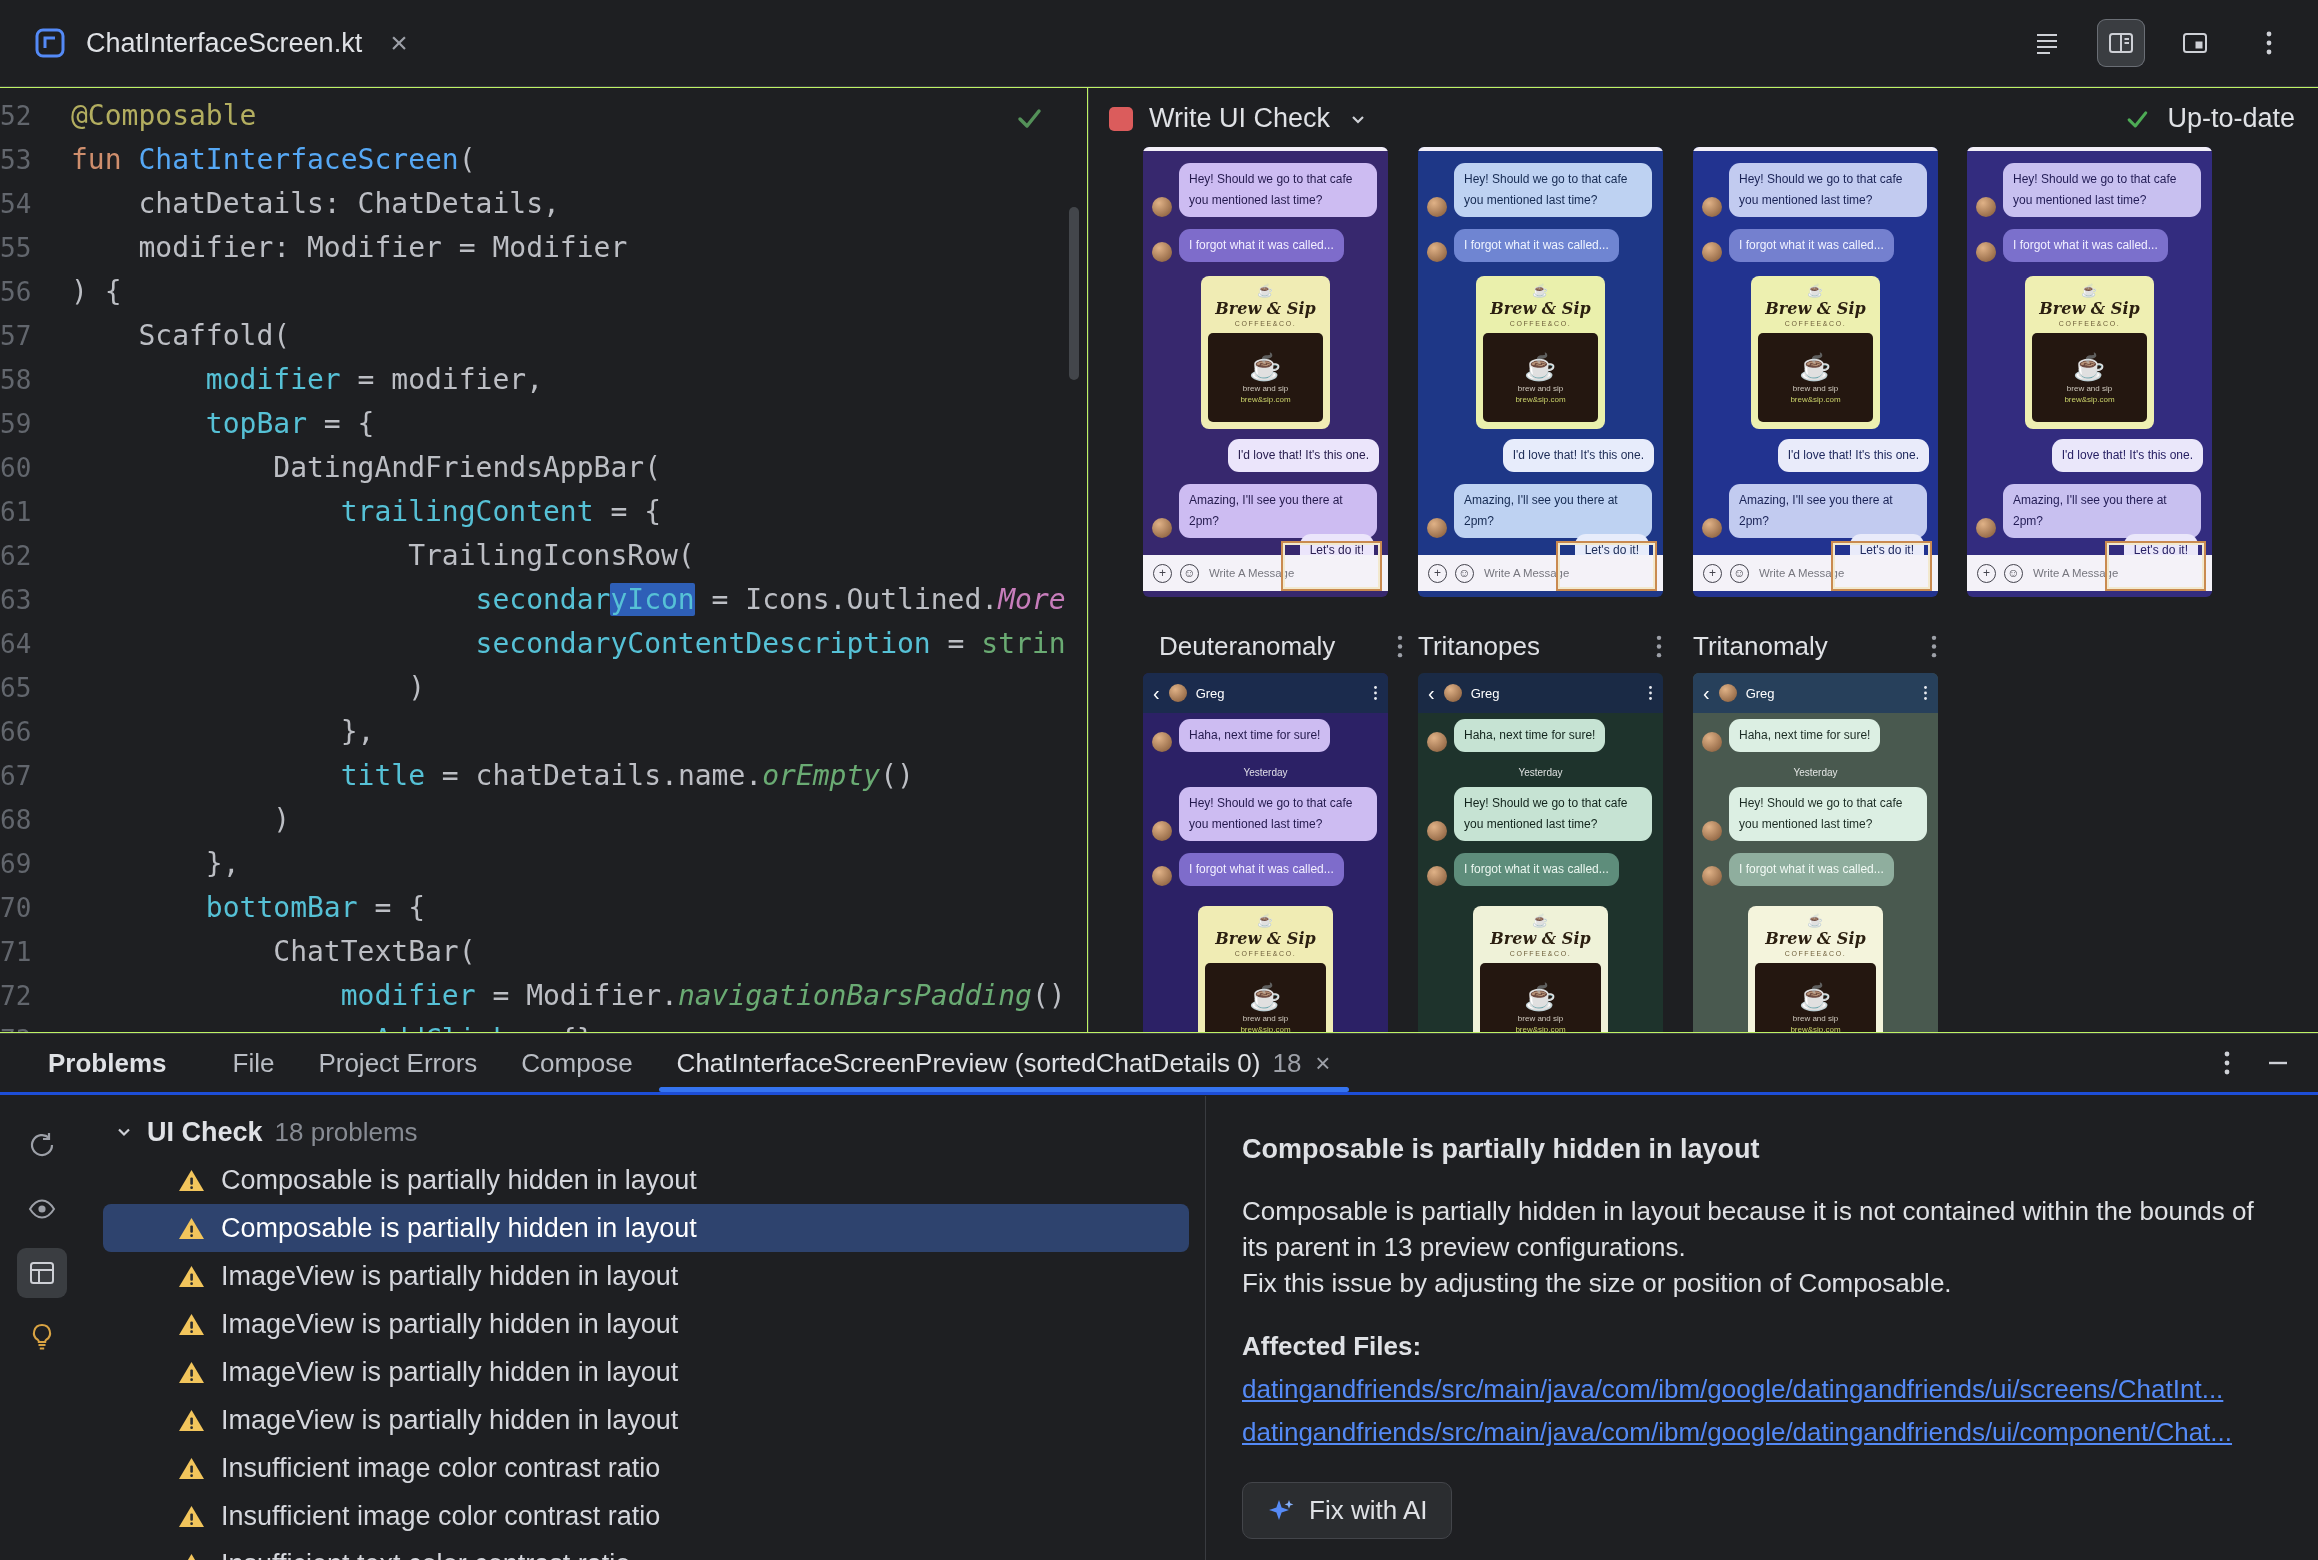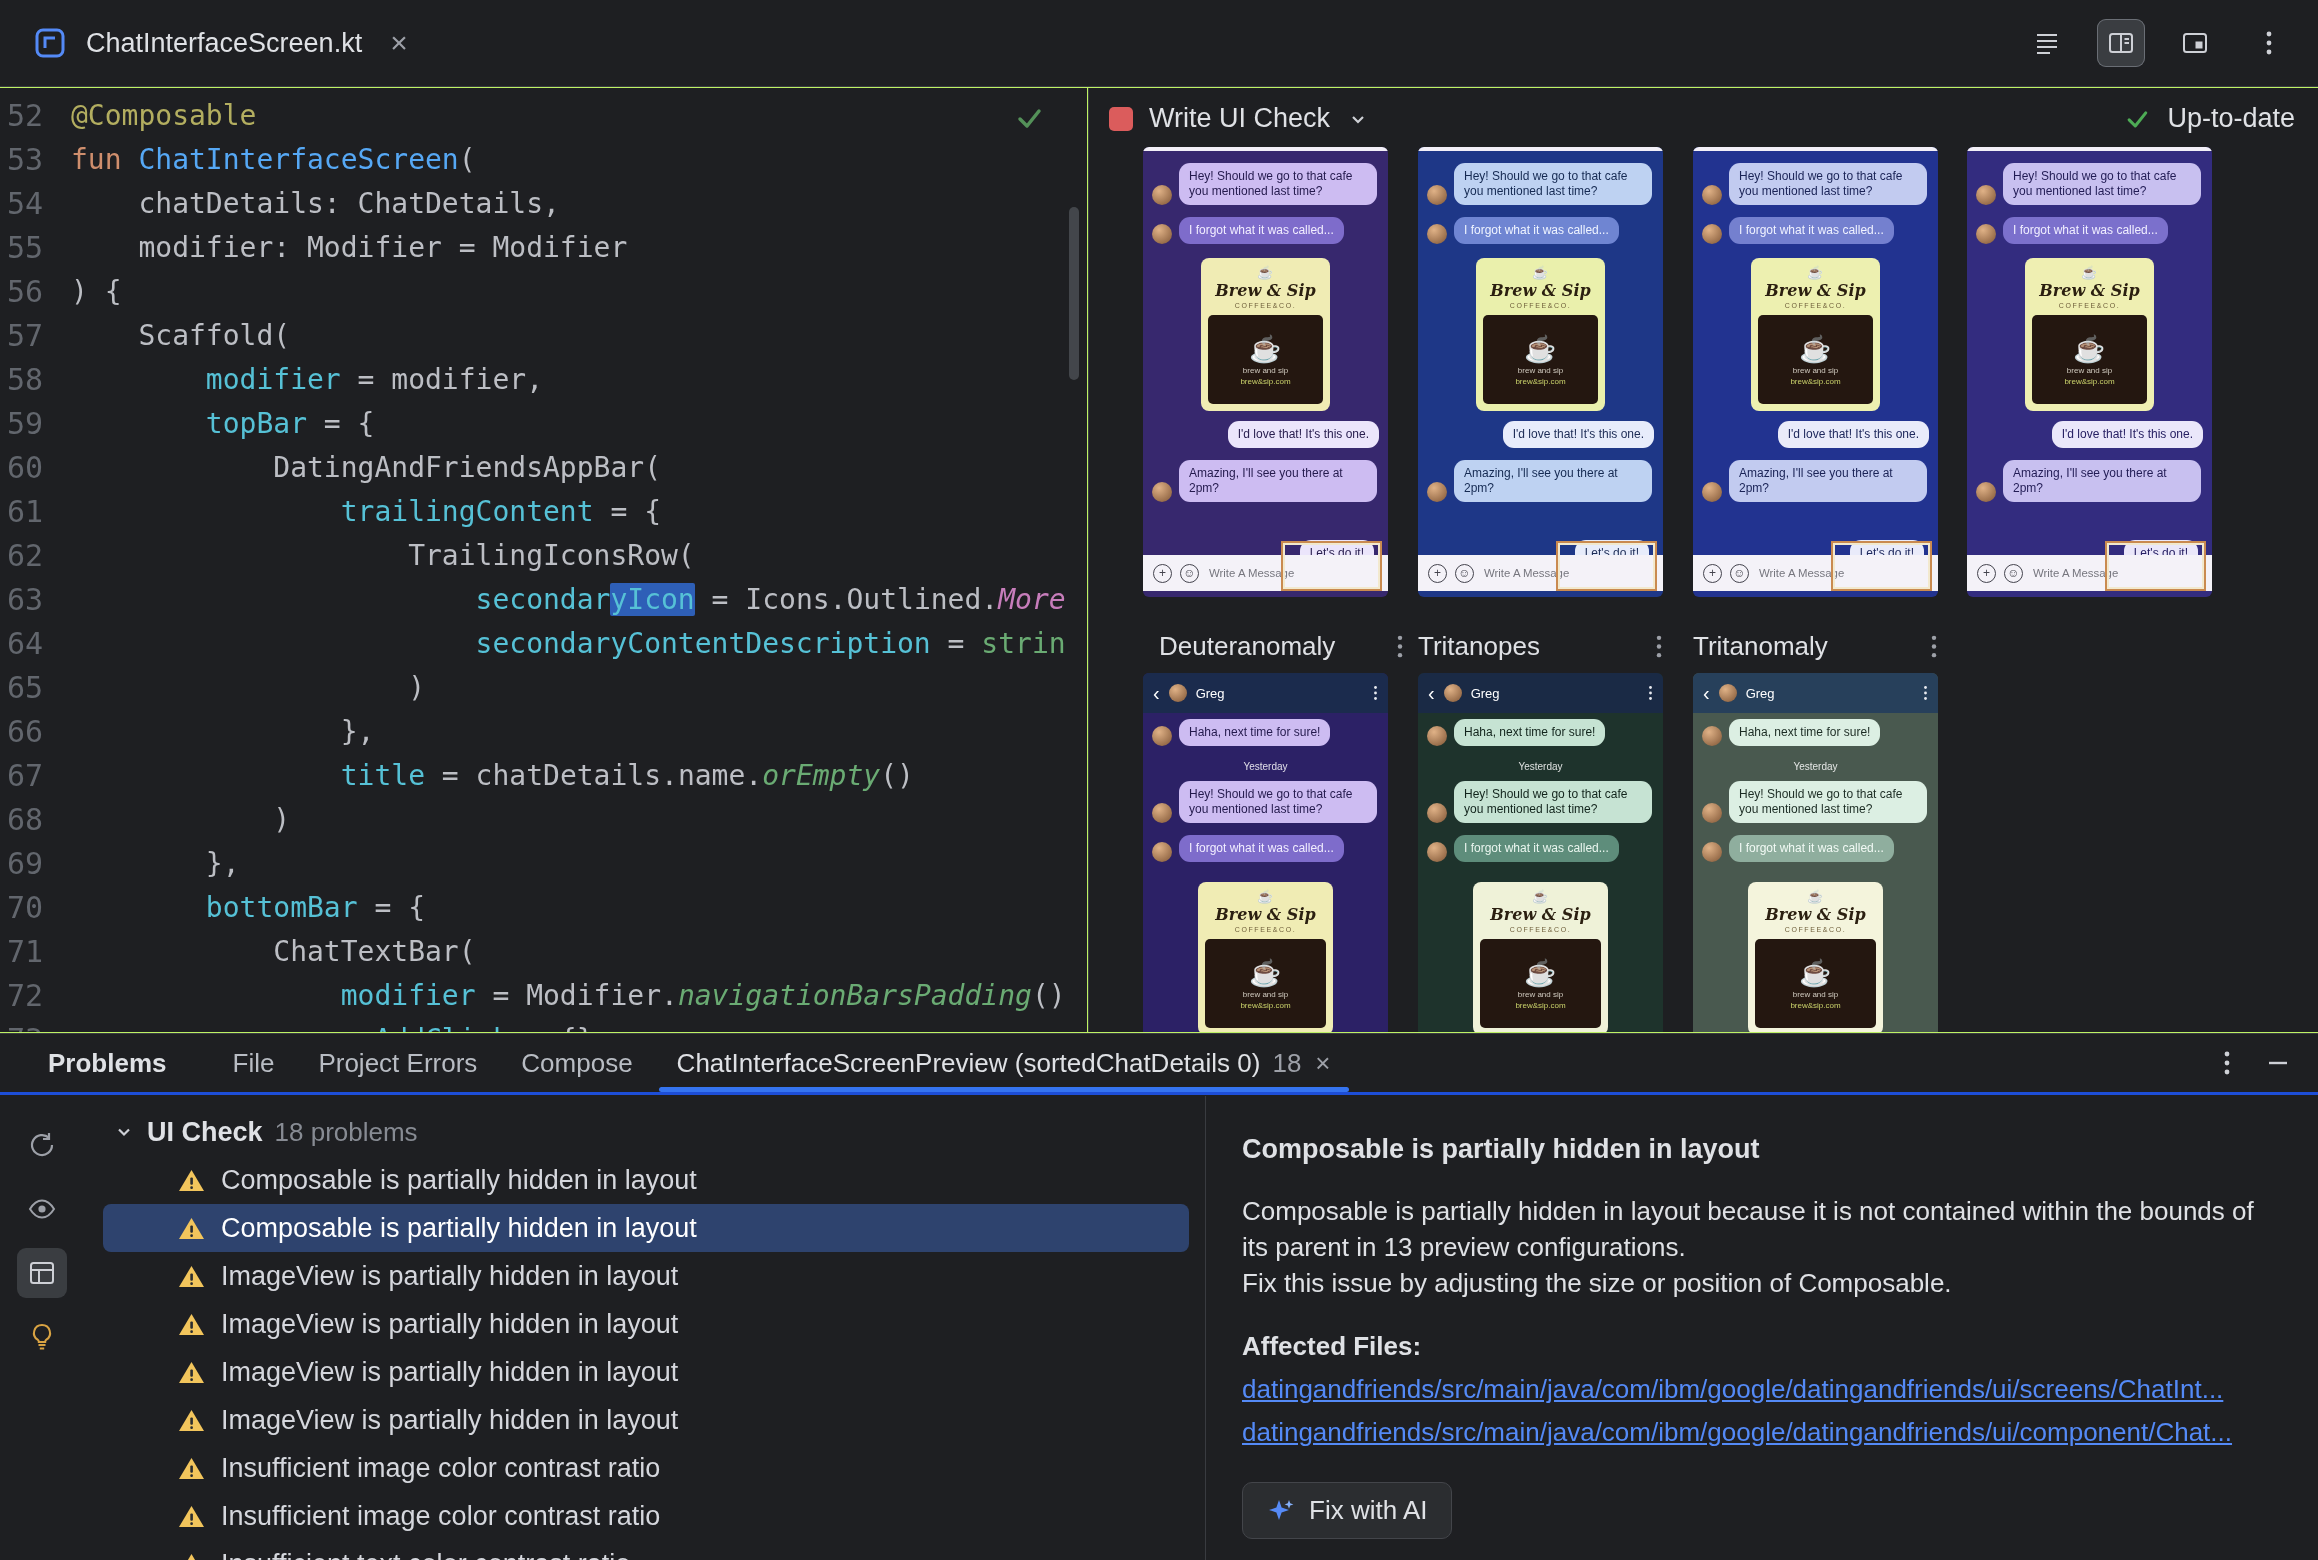--- a/index.html
+++ b/index.html
@@ -13,21 +13,21 @@
 .file-tab{display:flex;align-items:center;gap:16px;height:100%;padding:0 24px 0 30px;font-size:27px;color:#DFE1E5}
 .tab-close-x{color:#9DA0A8;font-size:30px;margin-left:12px}
 .tb-actions{position:absolute;right:26px;top:0;height:100%;display:flex;align-items:center;gap:26px}
 .tb-btn{display:flex;align-items:center;justify-content:center;width:48px;height:48px;border-radius:9px}
 .tb-btn.selected{background:#3A3D41;box-shadow:inset 0 0 0 1px #6A6E75}
 
 
 .editor{position:absolute;top:88px;left:0;width:1087px;height:944px;overflow:hidden;background:#1E1F22}
 .code-lines{padding-top:6px}
 .code-row{display:flex;height:44px;line-height:44px;font-family:"DejaVu Sans Mono",monospace;font-size:28px;white-space:pre}
-.ln{flex:0 0 71px;text-align:right;padding-right:28px;color:#62666D;font-size:30px}
+.ln{flex:0 0 71px;padding-right:28px;color:#62666D;font-size:26px}
 .code-text{white-space:pre}
 .s-pl{color:#BCBEC4}
 .s-ann{color:#B3AE60}
 .s-kw{color:#CF8E6D}
 .s-fn{color:#56A8F5}
 .s-nm{color:#56C1D6}
 .s-ext{color:#C77DBB;font-style:italic}
 .s-grn{color:#6AAB73}
 .s-xfn{color:#6AAB73;font-style:italic}
 .s-sel{background:#2E5FB7;border-radius:2px}
@@ -39,21 +39,21 @@
 .uic-toolbar{position:absolute;top:0;left:0;right:0;height:61px;display:flex;align-items:center;gap:16px;padding:0 24px 0 20px;font-size:27px}
 .stop-sq{width:24px;height:24px;border-radius:5px;background:#DB5C5C}
 .spacer{flex:1}
 .status-text{color:#DFE1E5}
 .phone{position:absolute;width:245px;overflow:hidden;border-radius:6px}
 .p-top{height:4px;background:#F2EFF7;margin-bottom:6px}
 .msg-row{display:flex;align-items:flex-end;gap:7px;padding:6px 9px}
 .msg-row.right{justify-content:flex-end}
 .avatar{width:20px;height:20px;border-radius:50%;background:radial-gradient(circle at 35% 30%,#E0B287,#7E5434);flex:0 0 20px}
 .avatar.sm{width:18px;height:18px;flex:0 0 18px}
-.bubble{font-size:12px;line-height:15px;padding:6px 10px;border-radius:11px;max-width:198px}
+.bubble{font-size:12px;line-height:21px;padding:6px 10px;border-radius:11px;max-width:198px}
 .bcard{width:129px;margin:8px auto 4px;border-radius:8px;padding:8px 7px 7px;text-align:center}
 .phone2 .bcard{margin-top:14px;width:135px}
 .card-cup{font-size:13px;line-height:14px;color:#332412}
 .card-title{font-family:"DejaVu Serif",serif;font-style:italic;font-weight:bold;font-size:16px;color:#2B1F10;margin-top:1px}
 .card-sub{font-size:7px;letter-spacing:1.6px;color:#6E5E3A;margin-top:2px}
 .card-photo{margin-top:6px;background:#241710;border-radius:5px;height:89px;display:flex;flex-direction:column;align-items:center;justify-content:center;gap:2px}
 .cup2{font-size:26px;line-height:30px;color:#C89A66}
 .card-l1{font-size:8px;color:#CFC9BE}
 .card-l2{font-size:8px;color:#C9D16A}
 .lets{position:absolute;right:14px;bottom:30px;z-index:1}

